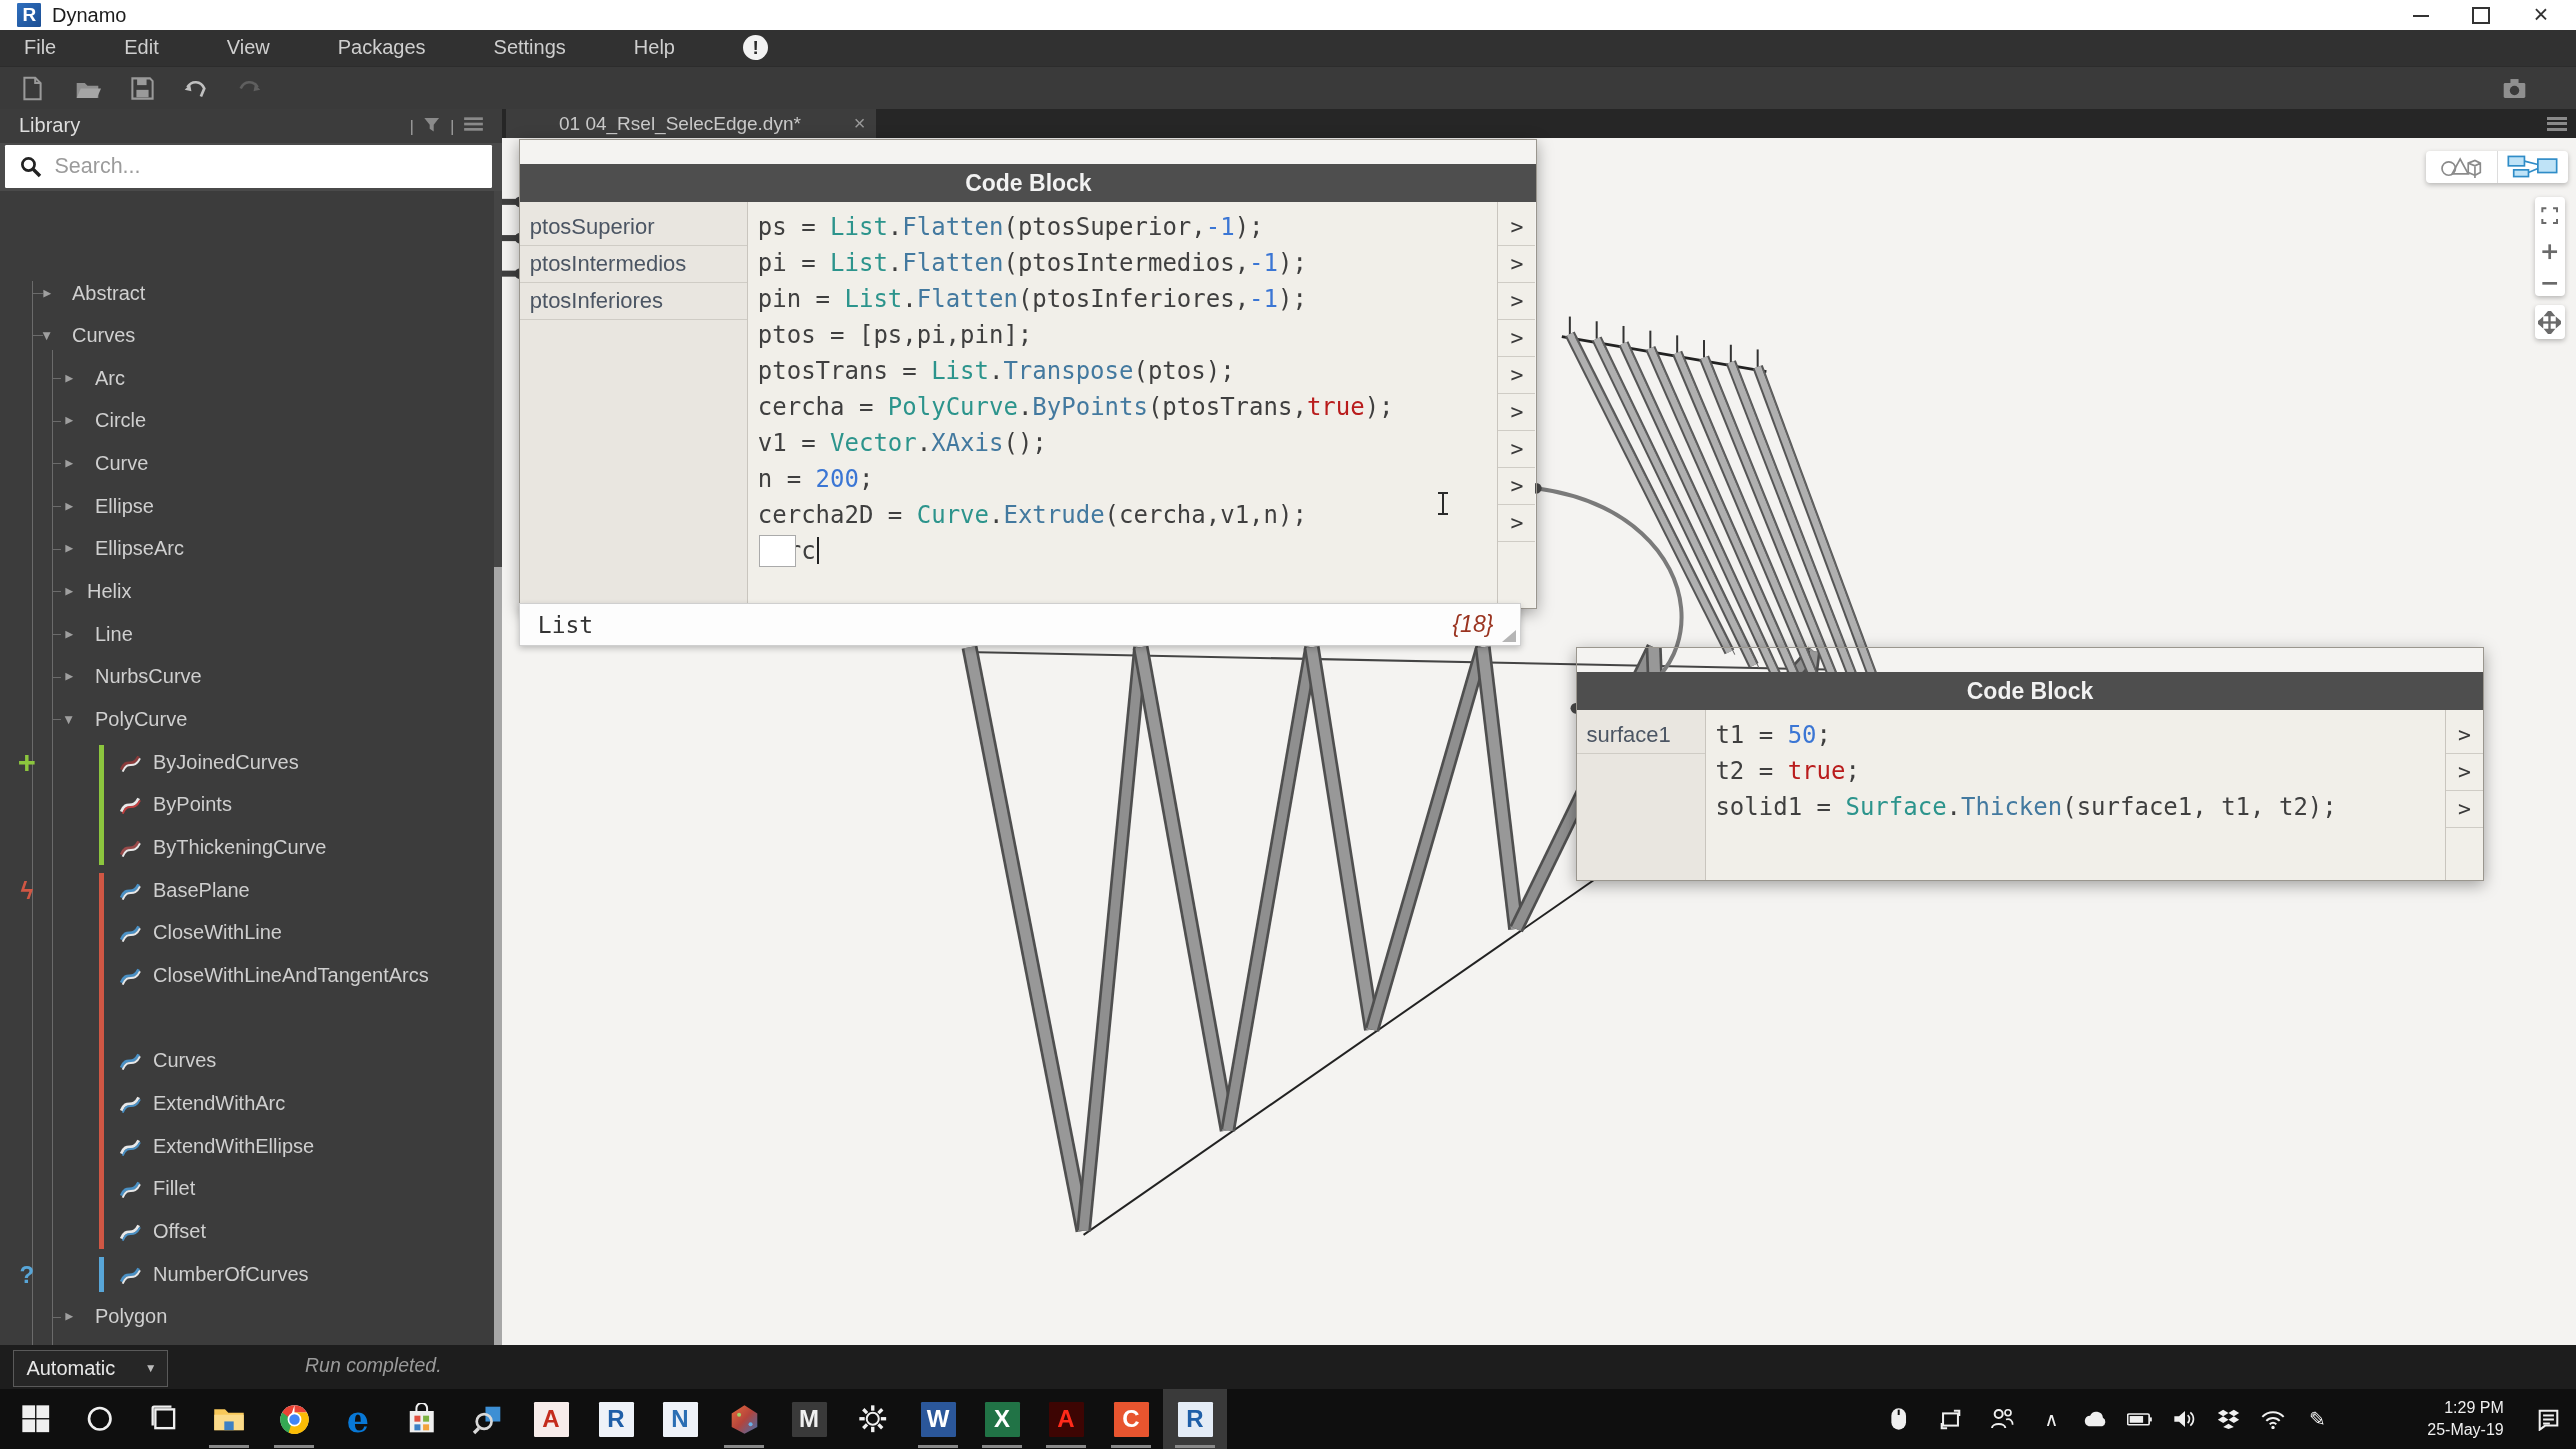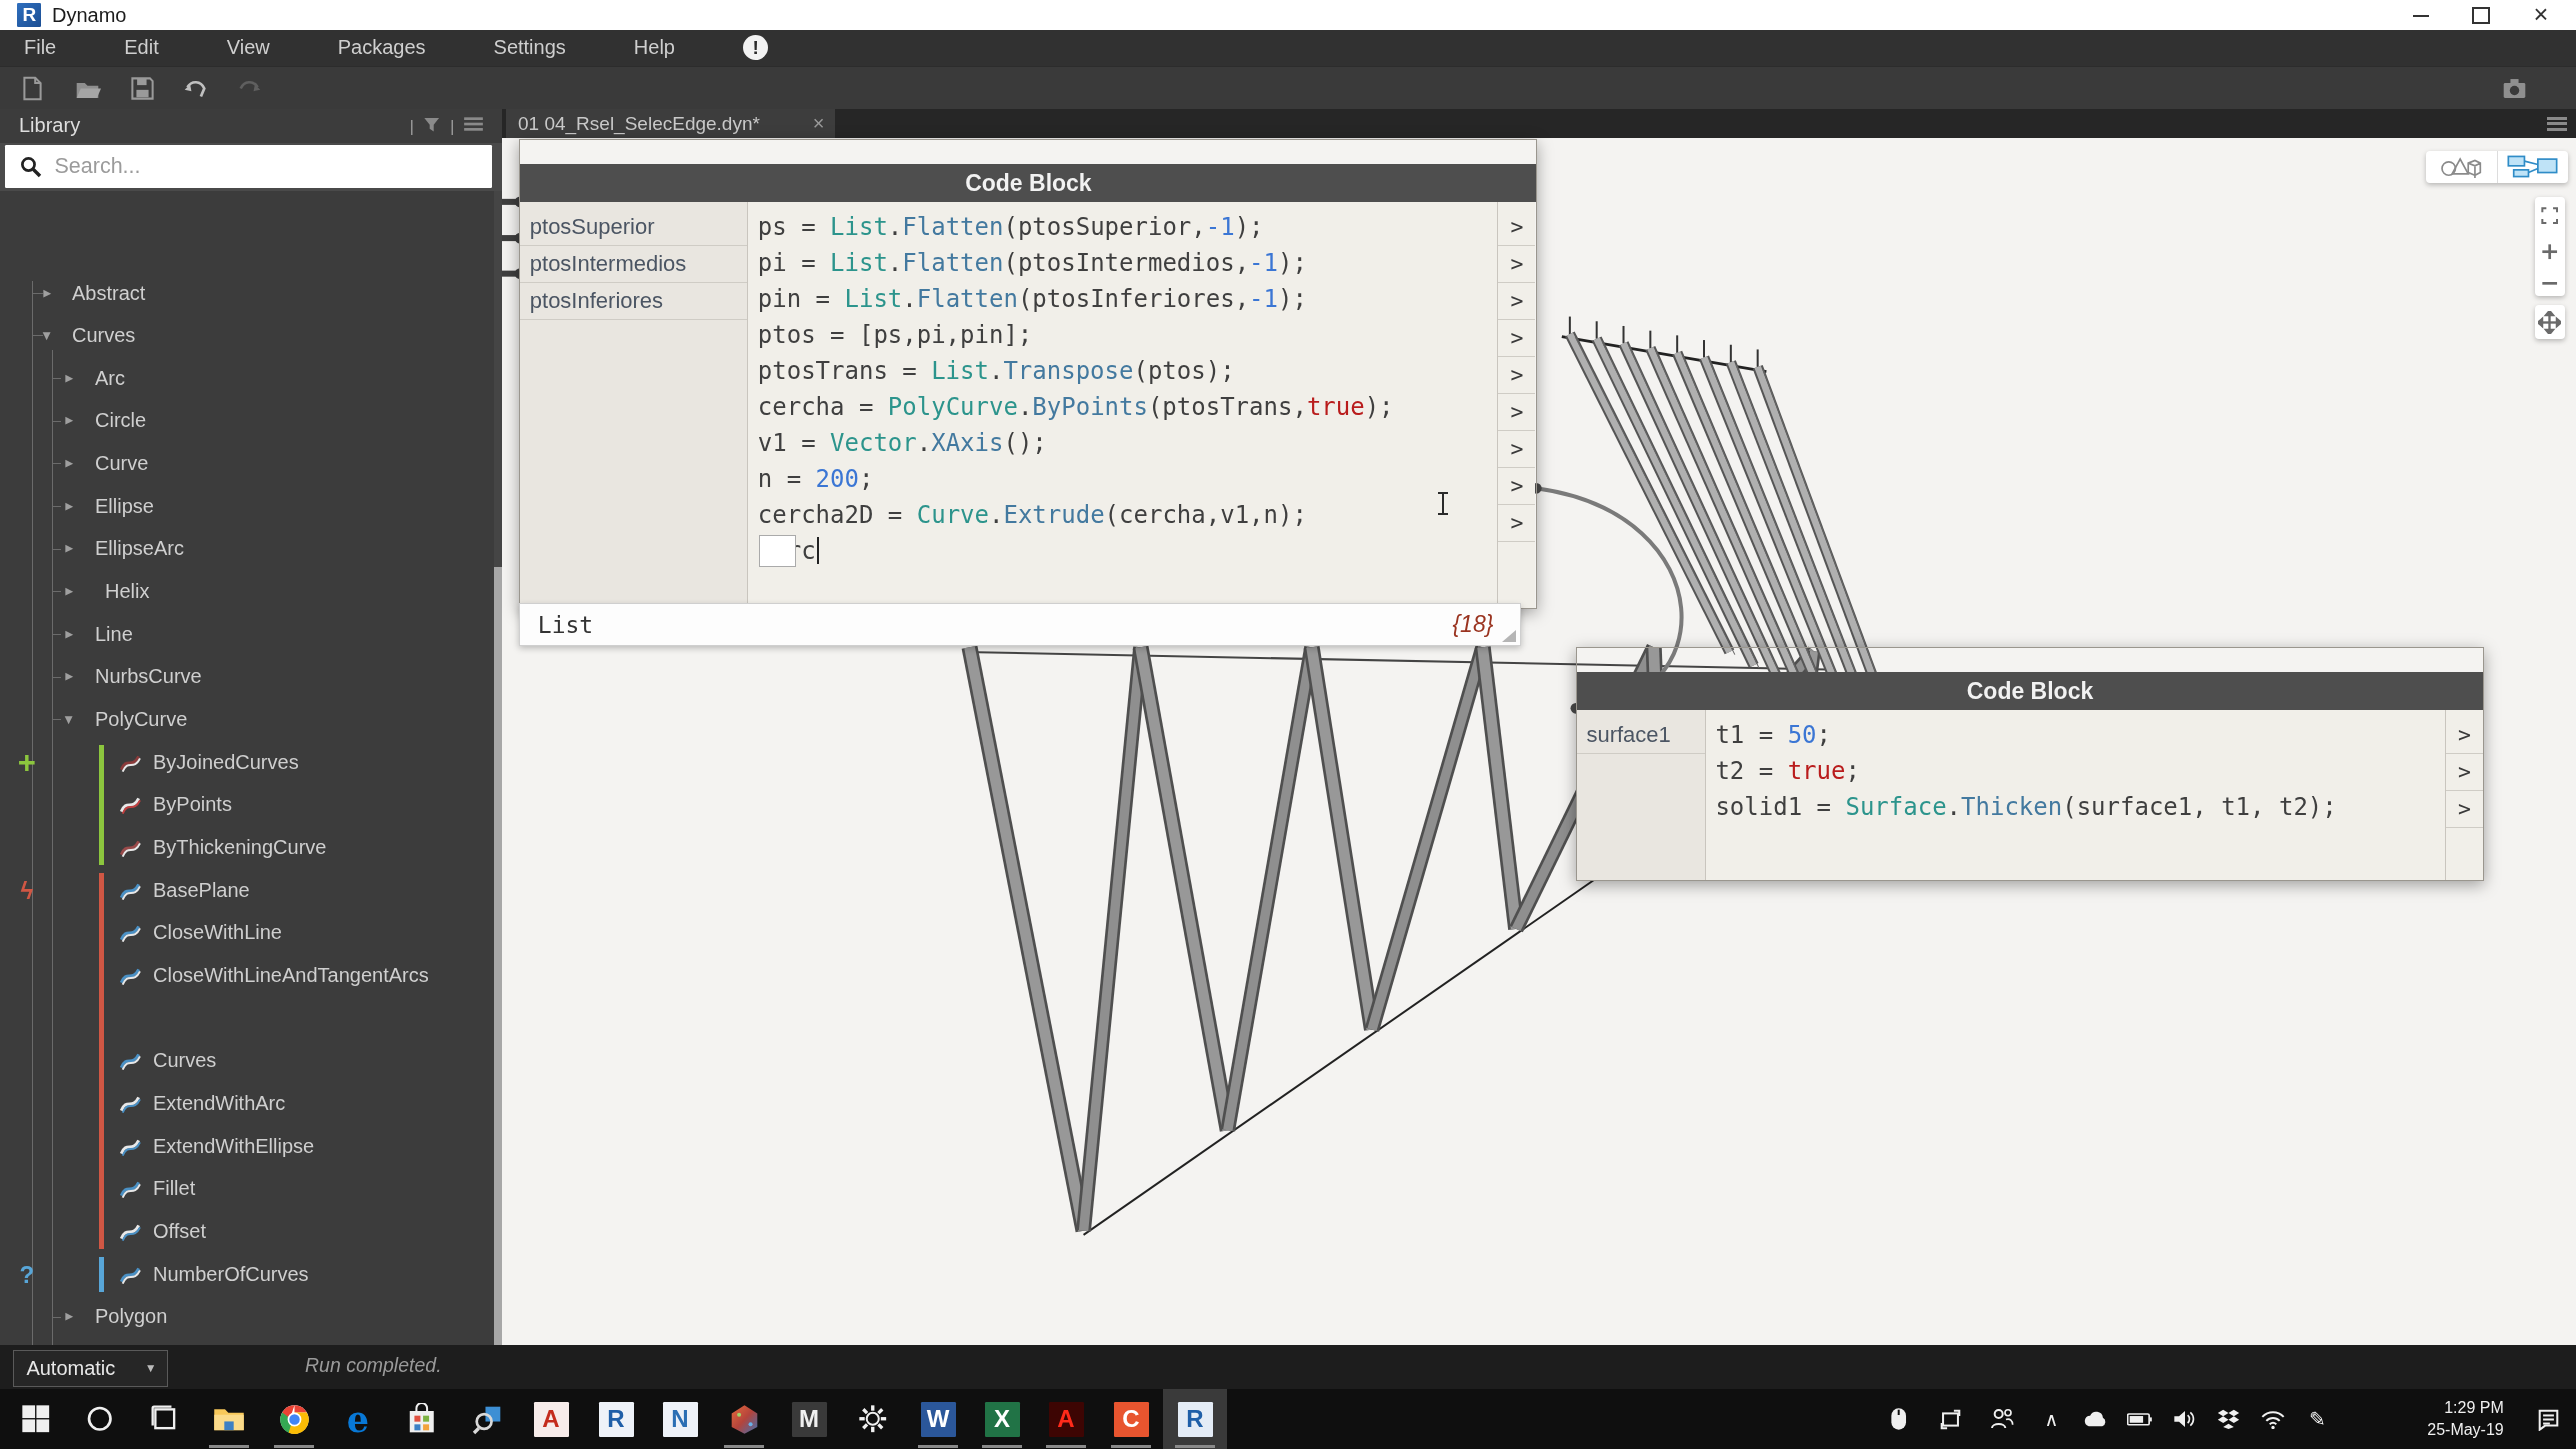--- a/index.html
+++ b/index.html
@@ -23,21 +23,21 @@
   #alert-icon{width:25.5px;height:25.5px;border-radius:50%;background:#f2f2f2;color:#2b2b2b;font-weight:bold;
       font-size:19px;text-align:center;line-height:25.5px;}
 
   
   #toolbar{left:0;top:66px;width:2576px;height:43px;background:#3a3a3a;border-top:0.7px solid #2c2c2c;}
   .tool-ico{top:8px;width:27px;height:27px;}
   .tool-ico svg{width:27px;height:27px;}
 
   
   #tabbar{left:502px;top:109px;width:2074px;height:29.5px;background:#262626;}
-  #tab-active{left:4px;top:0;width:329px;height:29.5px;background:#3d3d3d;display:flex;align-items:center;}
+  #tab-active{left:4px;top:0;width:329px;height:29.5px;background:#3d3d3d;display:flex;align-items:center;padding-left:41px;}
   #tab-label{margin-left:12px;color:#c9c9c9;font-size:19px;white-space:nowrap;}
   #tab-close{margin-left:auto;margin-right:10.7px;color:#9a9a9a;font-size:20px;}
   #tab-menu-icon{right:9.4px;top:5.4px;width:20px;height:19px;}
   #tab-menu-icon div{height:2.7px;background:#8a8a8a;margin:2.7px 0;}
 
   
   #library{left:0;top:109px;width:502px;height:1236px;background:#3c3c3c;overflow:hidden;}
   #lib-header{left:0;top:0;width:502px;height:34px;}
   #lib-title{left:19px;top:5.4px;color:#dedede;font-size:20px;}
   #lib-icons{right:19px;top:6.7px;color:#9a9a9a;font-size:17.4px;display:flex;gap:9.4px;align-items:center;}
@@ -259,21 +259,21 @@
         <div class="trow" style="top: 294px;">
           <span class="arrow" style="left:62px;transform:rotate(-90deg);">▼</span>
           <span class="tlabel" style="left:95px;">Ellipse</span>
         </div>
         <div class="trow" style="top: 336px;">
           <span class="arrow" style="left:62px;transform:rotate(-90deg);">▼</span>
           <span class="tlabel" style="left:95px;">EllipseArc</span>
         </div>
         <div class="trow" style="top: 379px;">
           <span class="arrow" style="left:62px;transform:rotate(-90deg);">▼</span>
-          <span class="tlabel" style="left:105px;">Helix</span>
+          <span class="tlabel" style="left:87px;">Helix</span>
         </div>
         <div class="trow" style="top: 422px;">
           <span class="arrow" style="left:62px;transform:rotate(-90deg);">▼</span>
           <span class="tlabel" style="left:95px;">Line</span>
         </div>
         <div class="trow" style="top: 464px;">
           <span class="arrow" style="left:62px;transform:rotate(-90deg);">▼</span>
           <span class="tlabel" style="left:95px;">NurbsCurve</span>
         </div>
         <div class="trow" style="top: 507px;">

